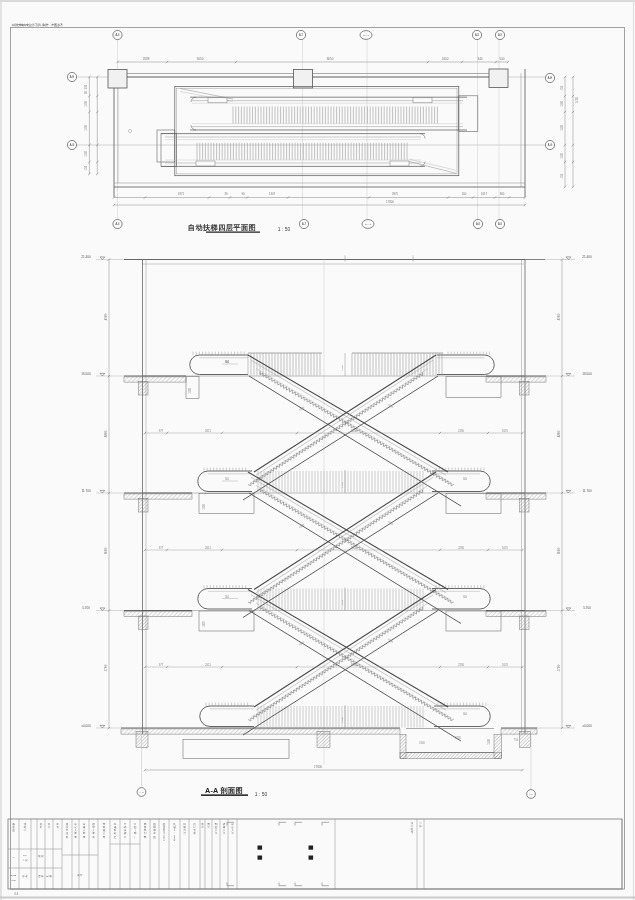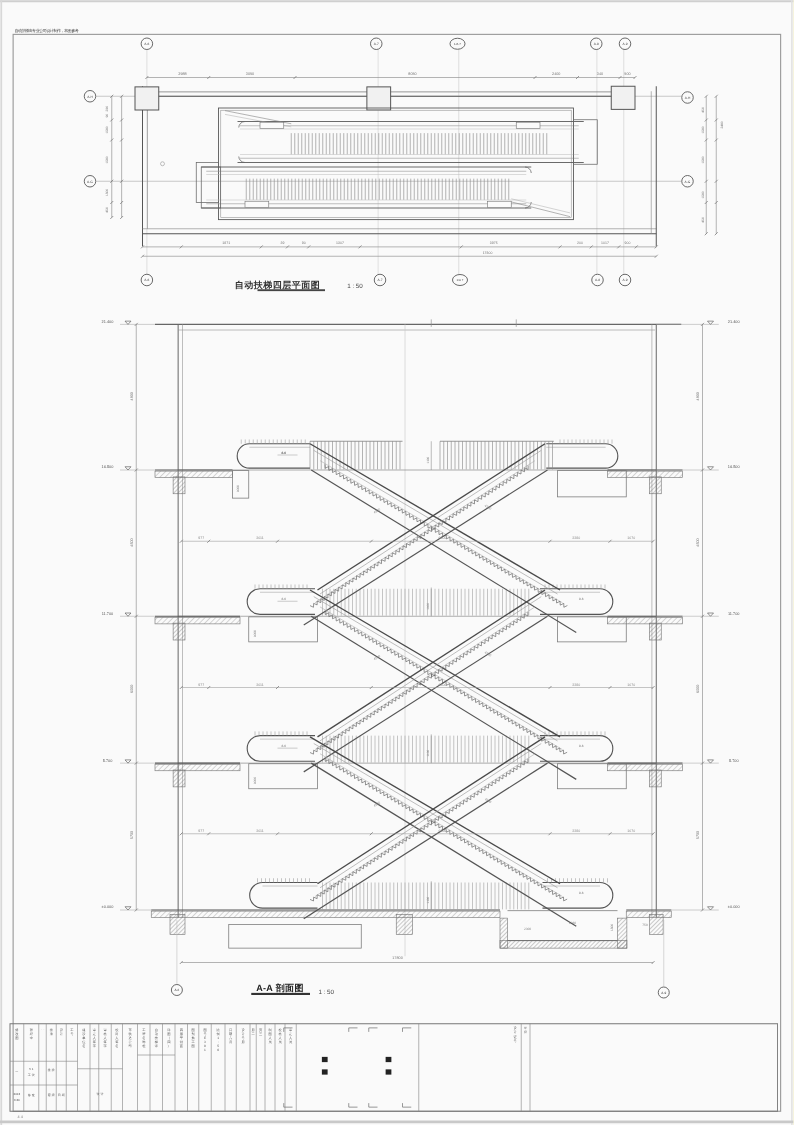--- a/index.html
+++ b/index.html
@@ -1,14 +1,14 @@
 <!DOCTYPE html>
 <html><head><meta charset="utf-8"><style>
 html,body{margin:0;padding:0;background:#e8e8e8;}
-#page{position:relative;width:635px;height:900px;background:#fef9c3;overflow:hidden;
+#page{position:relative;width:635px;height:900px;background:#7dd3fc;overflow:hidden;
 font-family:"Liberation Sans",sans-serif;}
 svg{position:absolute;left:0;top:0;filter:blur(0.38px);}
 </style></head><body>
 <div id="page">
 <svg width="635" height="900" viewBox="0 0 635 900">
 <defs>
 <pattern id="slab" width="3" height="3" patternTransform="rotate(45)" patternUnits="userSpaceOnUse">
 <line x1="0" y1="0" x2="0" y2="3" stroke="#888" stroke-width="0.55"></line>
         </pattern>
 <pattern id="wallh" width="2.4" height="2.4" patternTransform="rotate(45)" patternUnits="userSpaceOnUse">

